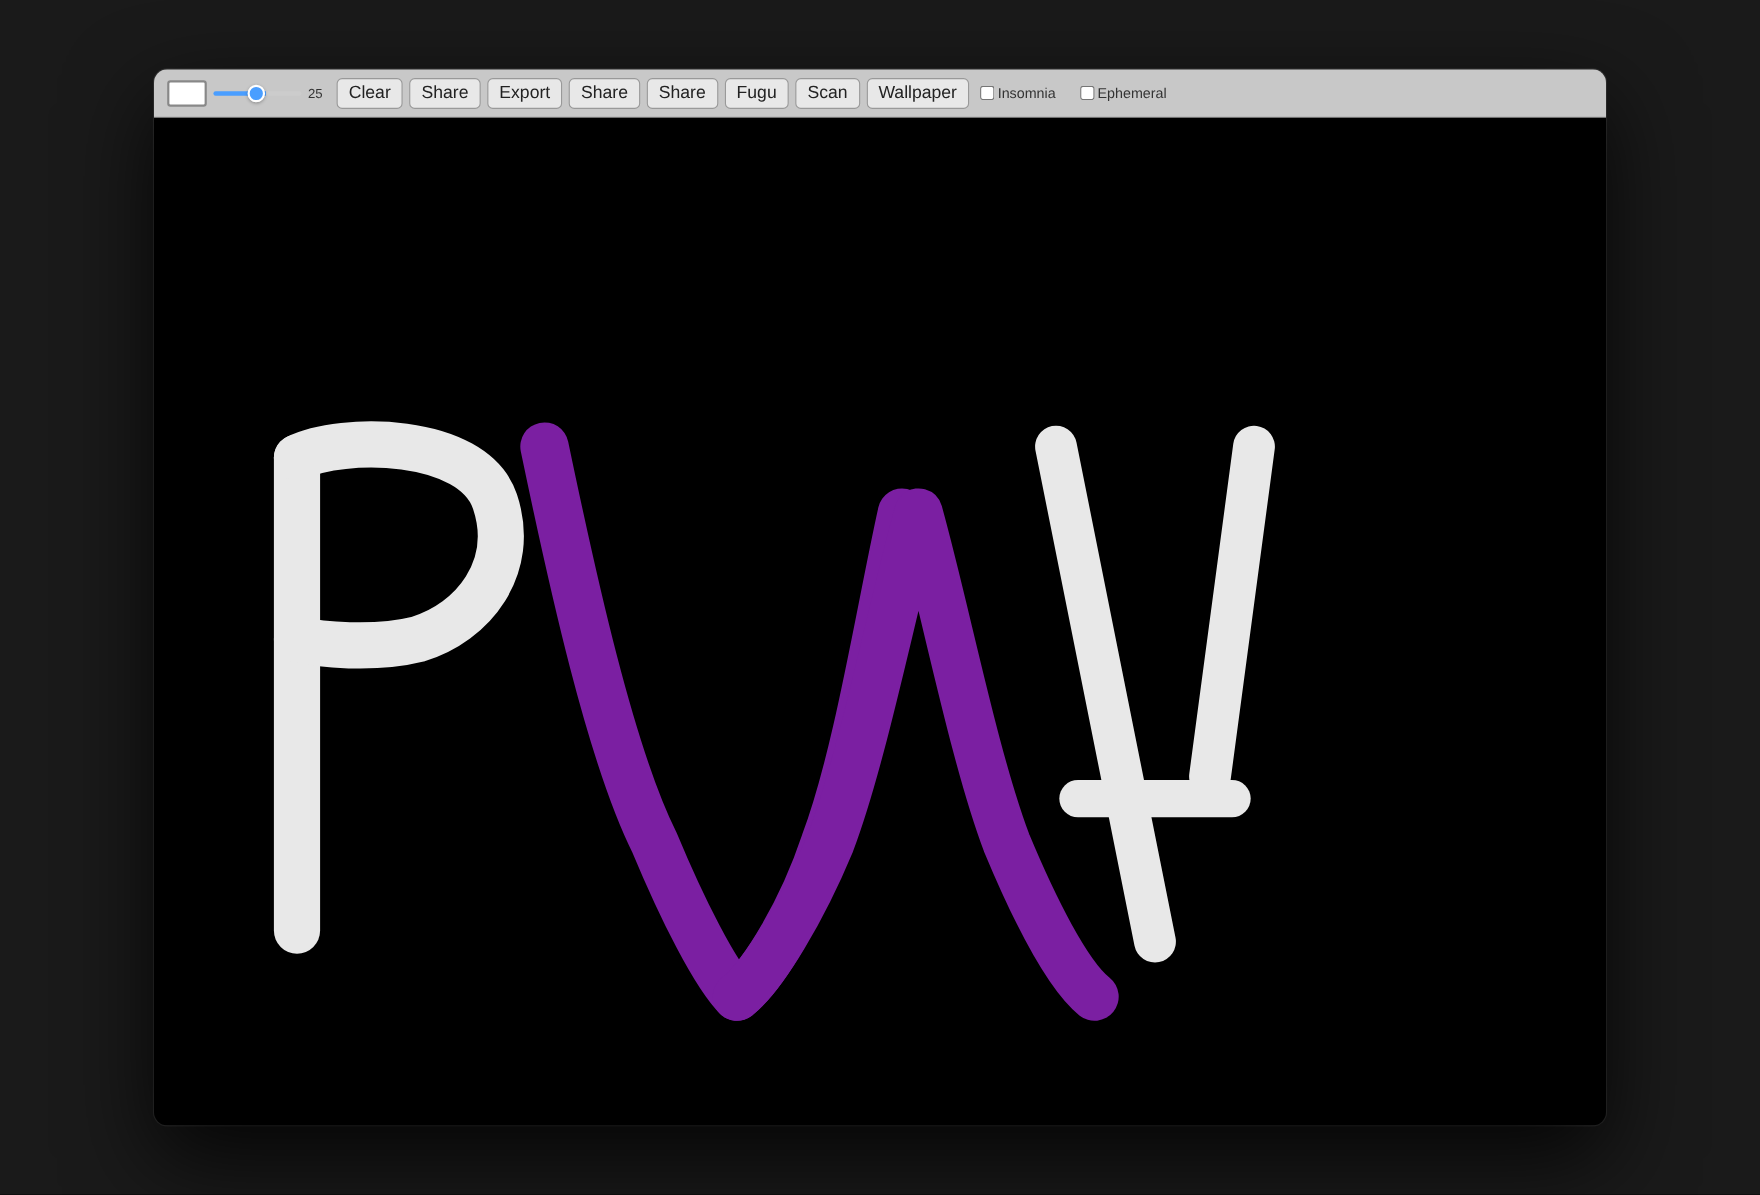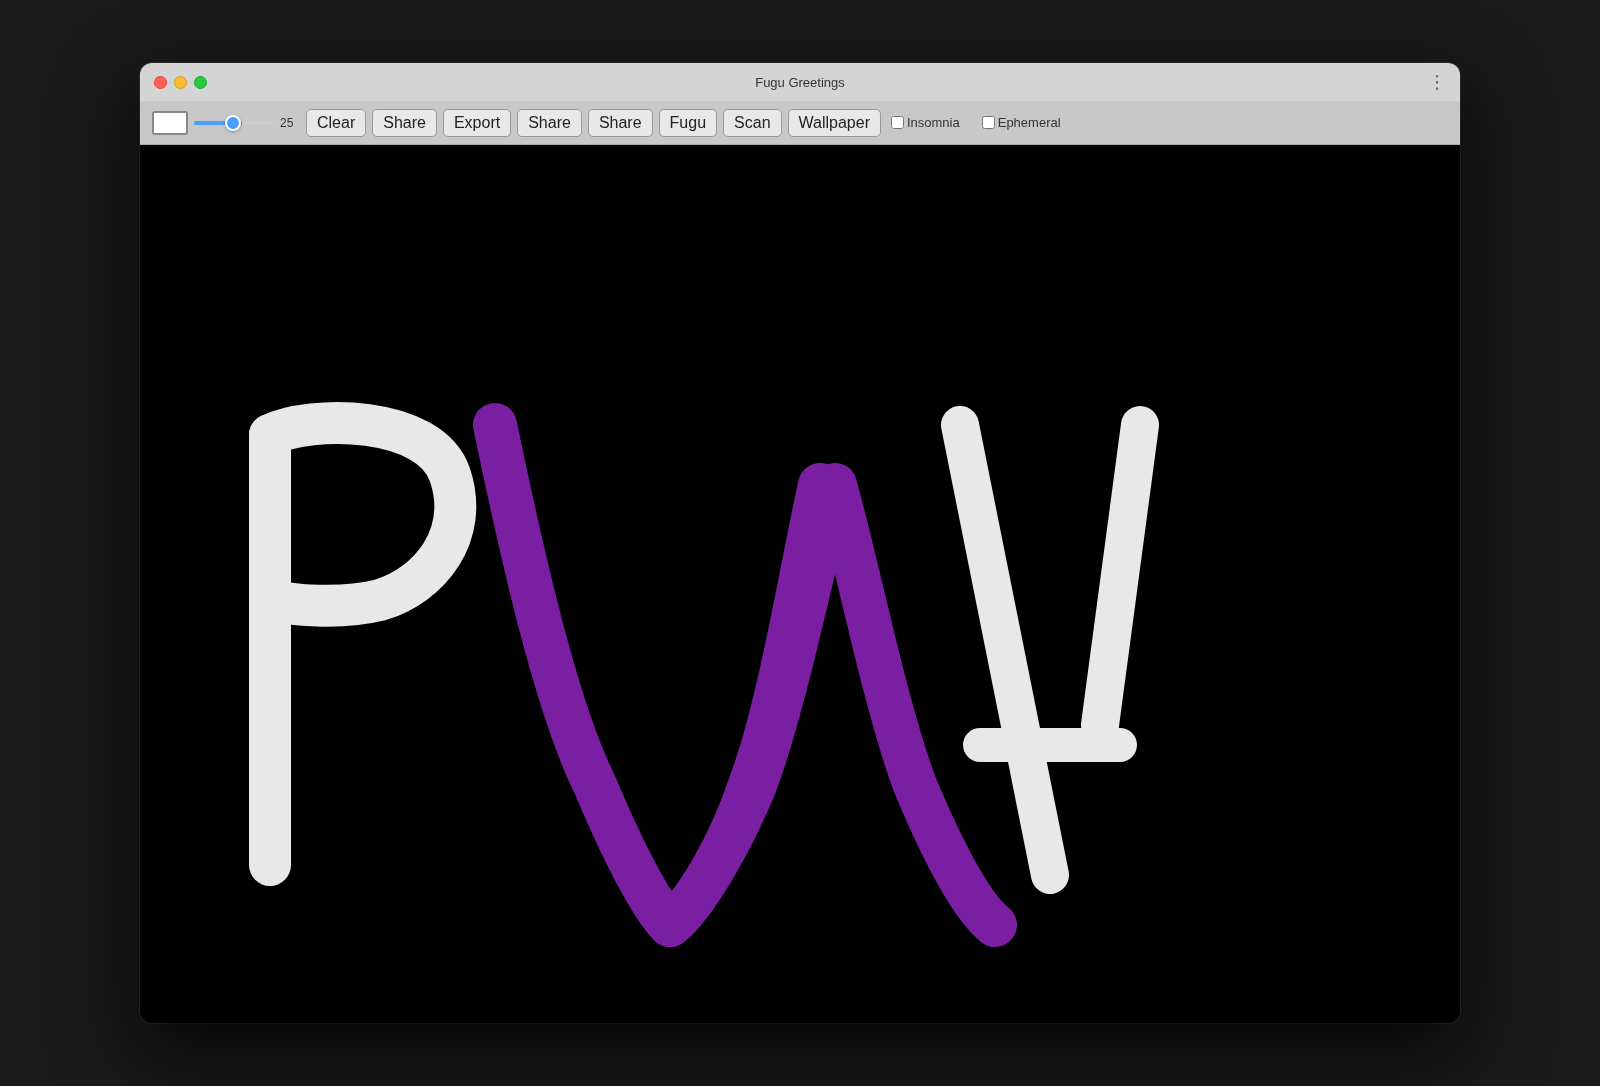--- a/index.html
+++ b/index.html
@@ -171,29 +171,20 @@
       position: absolute;
       top: 0;
       left: 0;
     }
   </style>
 </head>
 <body>
 
 <div class="window">
 
-  <div class="titlebar">
-    <div class="traffic-lights">
-      <div class="traffic-light close"></div>
-      <div class="traffic-light minimize"></div>
-      <div class="traffic-light maximize"></div>
-    </div>
-    <span class="window-title">Fugu Greetings</span>
-    <button class="menu-button">⋮</button>
-  </div>
 
   <div class="toolbar">
     <div class="color-swatch"></div>
 
     <div class="slider-container">
       <input type="range" class="brush-slider" min="1" max="50" value="25" style="">
       <span class="brush-size-label">25</span>
     </div>
 
     <button class="toolbar-btn">Clear</button>

